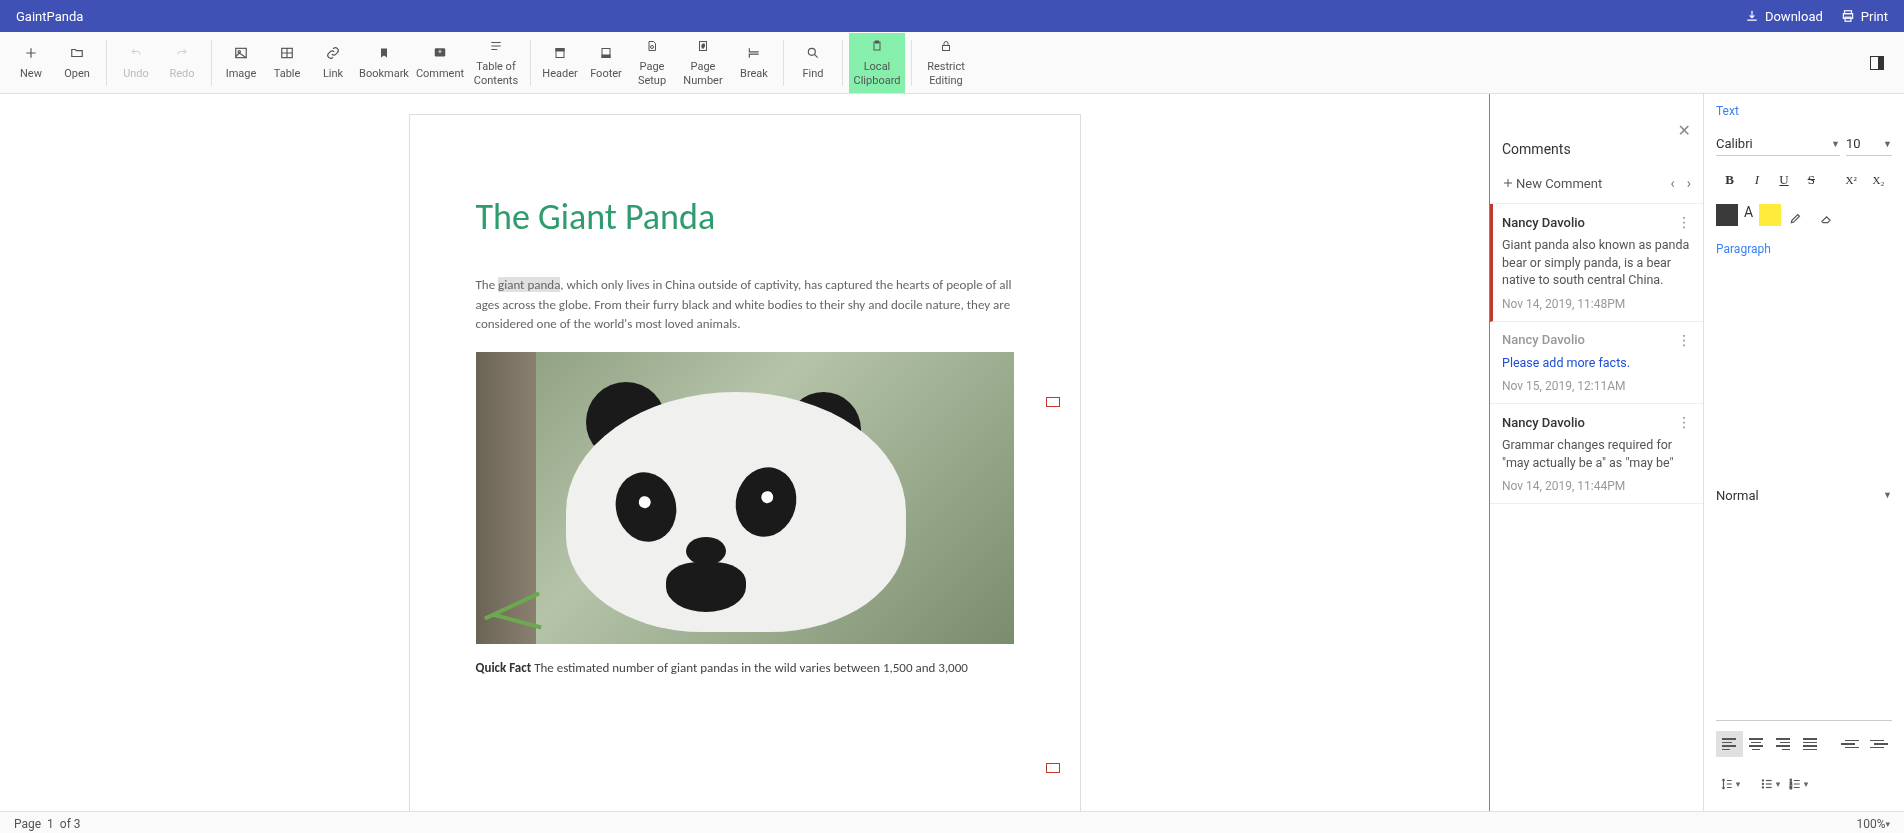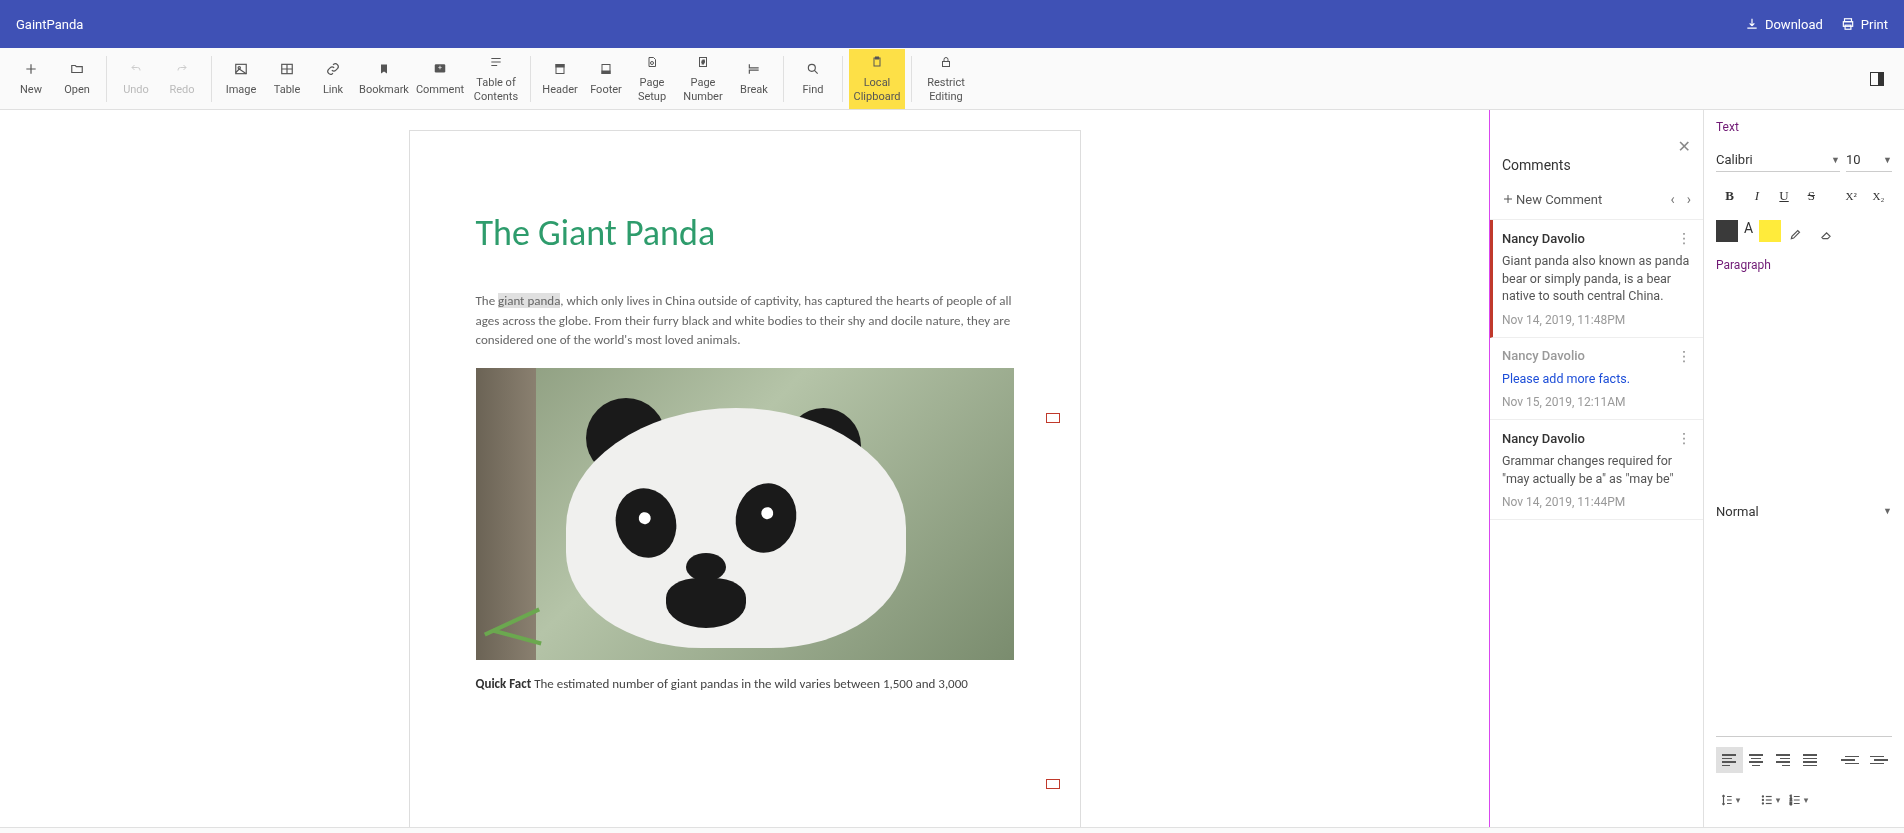--- a/index.html
+++ b/index.html
@@ -1,26 +1,26 @@
 <!DOCTYPE html>
 <html><head>
 <meta charset="utf-8">
 <style>
 * { box-sizing: border-box; margin: 0; padding: 0; }
 body { font-family: -apple-system, "Segoe UI", Roboto, Arial, sans-serif; font-size: 13px; color: #333; overflow: hidden; height: 833px; width: 1904px; }
-.app-header { background: #3f51b5; color: #fff; height: 48px; display: flex; align-items: center; justify-content: space-between; padding: 0 16px; }
+.app-header { background: #3f51b5; color: #fff; height: 32px; display: flex; align-items: center; justify-content: space-between; padding: 0 16px; }
 .app-title { font-size: 13px; }
 .header-actions { display: flex; gap: 18px; align-items: center; }
 .header-action { display: flex; align-items: center; gap: 6px; font-size: 13px; cursor: pointer; }
 .toolbar { background: #fafafa; border-bottom: 1px solid #e0e0e0; height: 62px; display: flex; align-items: center; padding: 0 8px; }
 .toolbar-group { display: flex; }
 .toolbar-btn { display: flex; flex-direction: column; align-items: center; justify-content: center; width: 46px; height: 60px; font-size: 11px; color: #555; cursor: pointer; text-align: center; line-height: 1.2; }
 .toolbar-btn.wide { width: 56px; }
 .toolbar-btn.disabled { color: #bbb; cursor: default; }
-.toolbar-btn.active { background: #fde047; }
+.toolbar-btn.active { background: #86efac; }
 .toolbar-btn .icon { width: 16px; height: 16px; margin-bottom: 6px; display: flex; align-items: center; justify-content: center; }
 .toolbar-btn .lbl { white-space: pre-line; }
 .tb-divider { width: 1px; height: 46px; background: #e0e0e0; margin: 0 6px; }
 .toolbar-right { margin-left: auto; padding-right: 12px; }
 .panel-toggle-icon { width: 14px; height: 14px; border: 1.5px solid #333; position: relative; cursor: pointer; }
 .panel-toggle-icon::after { content: ""; position: absolute; right: 0; top: 0; bottom: 0; width: 5px; background: #333; }
 .main-area { display: flex; height: calc(833px - 30px - 62px - 24px); background: #fff; }
 .editor-viewport { flex: 1; overflow: auto; background: #fff; border-right: 1px solid #d946ef; display: flex; justify-content: center; padding-top: 20px; }
 .page { width: 672px; min-height: 900px; border: 1px solid #ddd; background: #fff; padding: 80px 66px 40px 66px; position: relative; font-family: Calibri, Arial, sans-serif; }
 .doc-title { color: #2e9c6c; font-size: 36px; font-weight: 300; margin-bottom: 36px; }
@@ -58,21 +58,21 @@
 .comment-card.selected { border-left: 3px solid #c0392b; padding-left: 9px; background: #fff; }
 .comment-card .author-row { display: flex; justify-content: space-between; align-items: center; margin-bottom: 6px; gap: 43px; }
 .comment-card .author { font-size: 13px; color: #333; font-weight: 500; }
 .comment-card.inactive .author { color: #999; }
 .comment-card .more { color: #888; font-size: 14px; cursor: pointer; }
 .comment-card .body { font-size: 12.5px; color: #555; line-height: 1.4; margin-bottom: 8px; }
 .comment-card.inactive .body { color: #1d4ed8; }
 .comment-card .date { font-size: 12px; color: #999; }
 .comment-card.reply { padding-left: 22px; }
 .props-panel { width: 200px; background: #fff; padding: 10px 12px; display: flex; flex-direction: column; gap: 10px; }
-.props-section-title { font-size: 12px; color: #701a75; margin-bottom: 4px; }
+.props-section-title { font-size: 12px; color: #3b82f6; margin-bottom: 4px; }
 .prop-row { display: flex; gap: 6px; align-items: center; }
 .select { flex: 1; border: none; border-bottom: 1px solid #ccc; font-size: 13px; padding: 4px 0; background: transparent; display: flex; justify-content: space-between; align-items: center; cursor: pointer; }
 .select.small { flex: 0 0 46px; }
 .caret { font-size: 9px; color: #666; }
 .fmt-row { display: flex; gap: 0; }
 .fmt-btn { width: 30px; height: 28px; display: flex; align-items: center; justify-content: center; font-size: 13px; cursor: pointer; font-family: Georgia, serif; }
 .fmt-btn.bold { font-weight: bold; }
 .fmt-btn.italic { font-style: italic; }
 .fmt-btn.underline { text-decoration: underline; }
 .fmt-btn.strike { text-decoration: line-through; }

